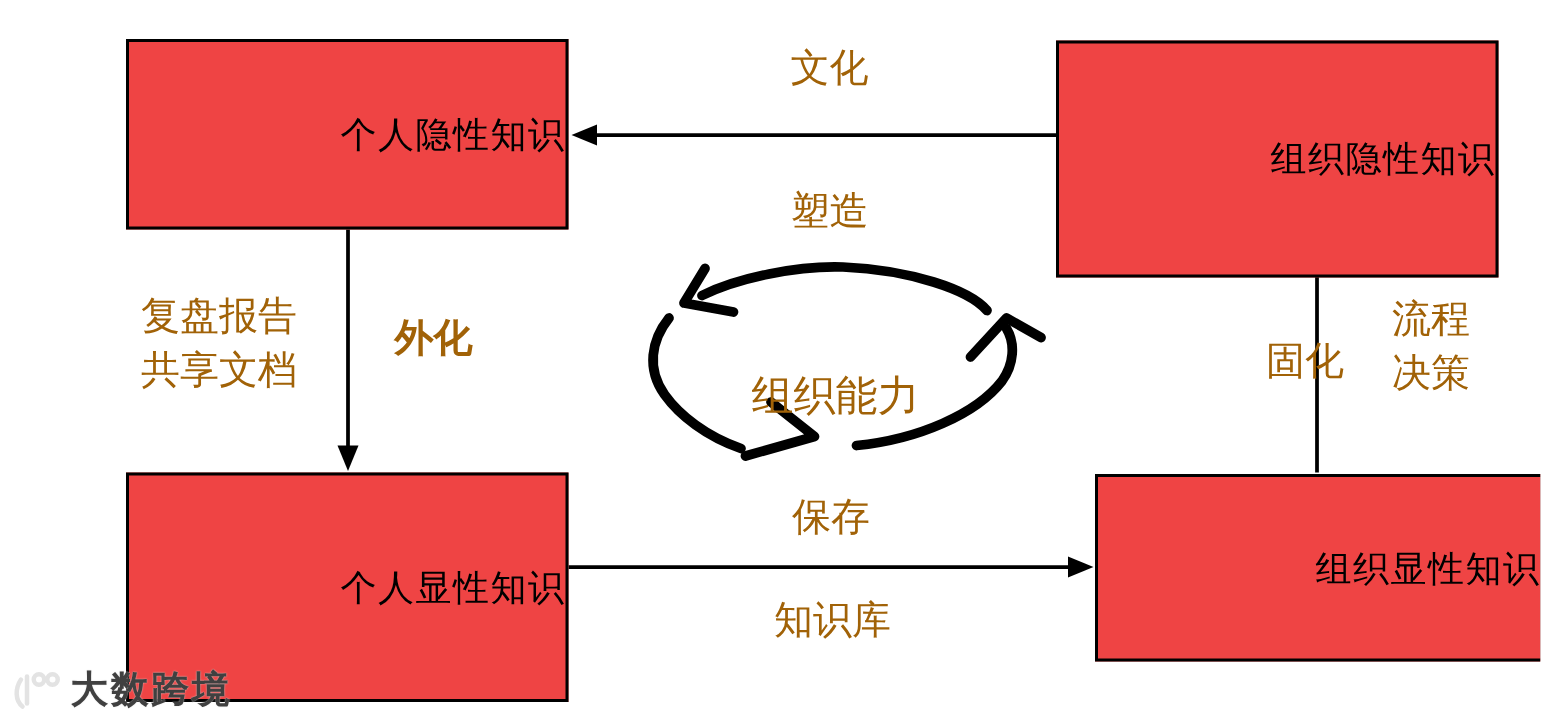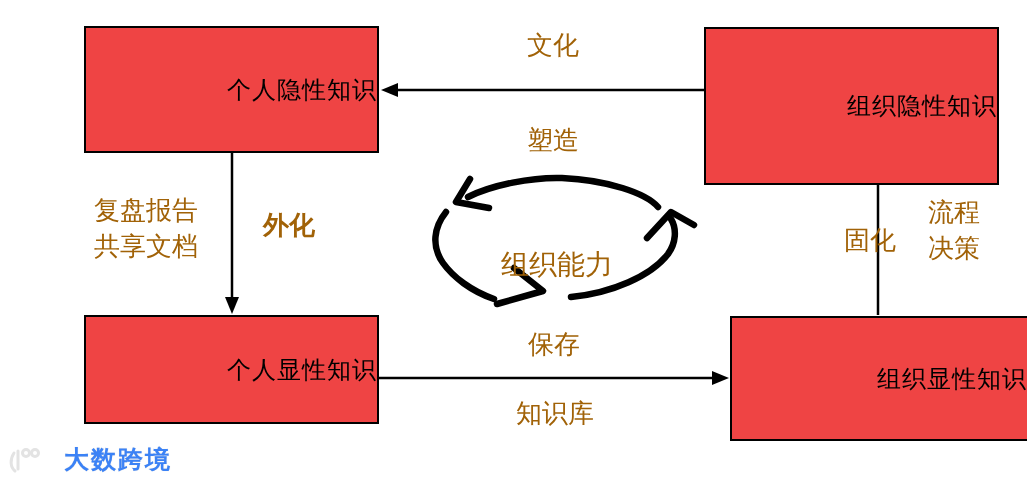--- a/index.html
+++ b/index.html
@@ -23,21 +23,21 @@
     display: flex;
     align-items: center;
     justify-content: flex-end;
     font-size: 24px;
     color: #000000;
     letter-spacing: 1px;
     white-space: nowrap;
   }
   .box-tl { left: 84px;  top: 26px;  width: 295px; height: 127px; }
   .box-tr { left: 704px; top: 27px;  width: 295px; height: 158px; }
-  .box-bl { left: 84px;  top: 315px; width: 295px; height: 109px; }
+  .box-bl { left: 84px;  top: 315px; width: 295px; height: 153px; }
   .box-br { left: 730px; top: 316px; width: 299px; height: 125px; }
   .lbl {
     position: absolute;
     transform: translate(-50%, -50%);
     font-size: 26px;
     color: #a16207;
     white-space: nowrap;
     text-align: center;
     line-height: 36px;
   }
@@ -53,22 +53,22 @@
   svg.overlay {
     position: absolute;
     left: 0; top: 0;
   }
   .watermark {
     position: absolute;
     left: 8px;
     top: 443px;
     display: flex;
     align-items: center;
-    gap: 22px;
-    color: #3b82f6;
+    gap: 5px;
+    color: #404040;
   }
   .watermark .wm-text {
     font-family: "Liberation Sans", "DejaVu Sans", sans-serif;
     font-size: 25px;
     font-weight: bold;
     letter-spacing: 2px;
     text-shadow: 0 0 1px #d9d9d9;
   }
 </style>
 </head>

